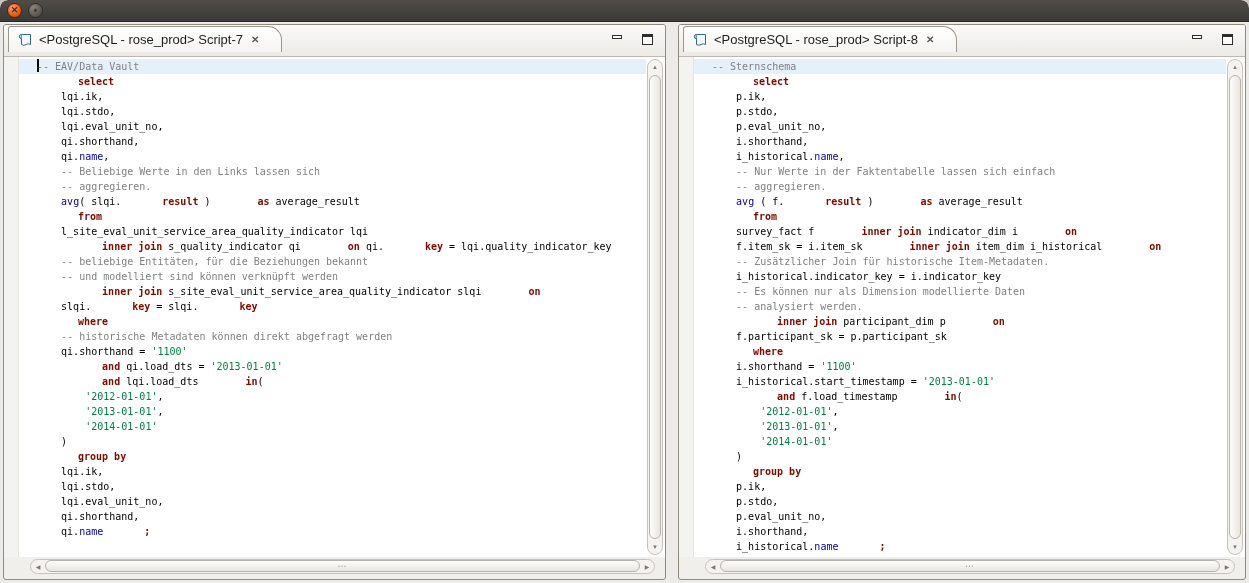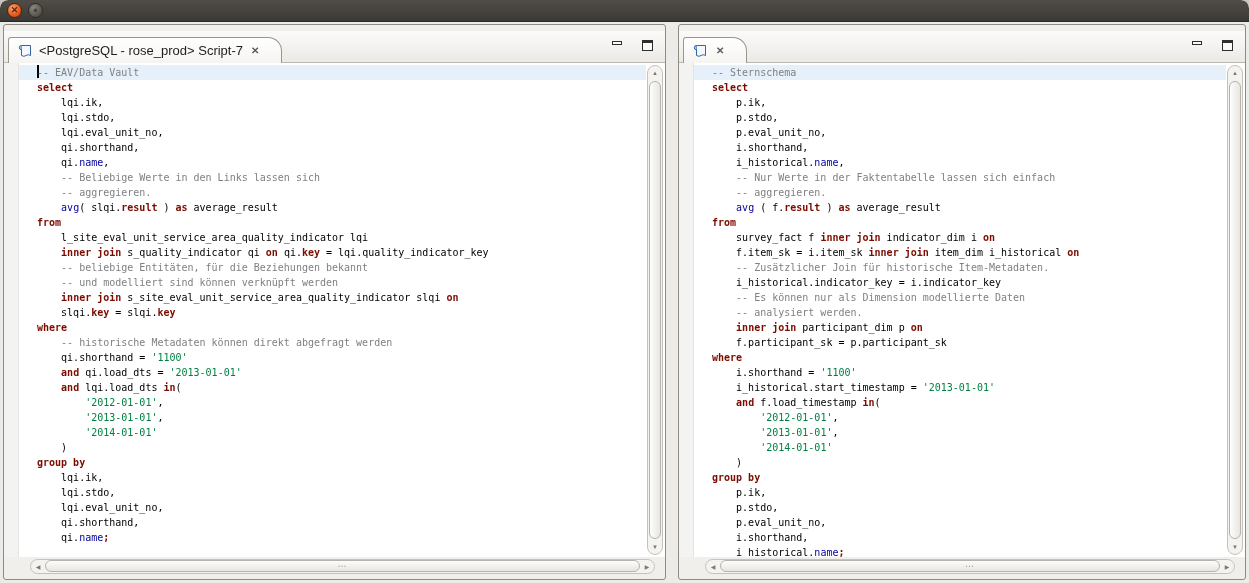--- a/index.html
+++ b/index.html
@@ -17,39 +17,39 @@
   .wbtn.other{background:radial-gradient(circle at 35% 30%,#8B8780,#57534B 70%);border:1px solid #2E2B27;}
   .wbtn.other i{display:block;width:5px;height:5px;border-radius:50%;background:#3E3B35;border:1px solid #716D65;}
   
   .workbench{display:flex;height:561px;padding:2px 3px 3px 3px;}
   .sash{width:12px;flex:none;}
   .pane{display:flex;flex-direction:column;background:#F0EFEC;border:1px solid #8F8A82;border-radius:3px;overflow:hidden;}
   .pane.left{width:663px;flex:none;}
   .pane.right{flex:1;}
   
   .tabbar{height:32px;flex:none;background:linear-gradient(#FBFAF9,#ECEAE6);border-bottom:1px solid #BDB8B0;
-    position:relative;display:flex;align-items:flex-end;padding-left:4px;margin-top:6px;}
+    position:relative;display:flex;align-items:flex-start;padding-left:4px;}
   .tab{height:26px;display:flex;align-items:center;gap:6px;padding:0 20px 0 8px;
     background:linear-gradient(#FFFFFF,#F5F4F1);border:1px solid #9A958D;border-bottom:none;
     border-radius:3px 14px 0 0;font-size:13px;color:#1E1E1E;position:relative;top:1px;white-space:nowrap;}
   .tab-close{color:#5A5A5A;font-size:10px;font-weight:bold;padding:1px 2px;cursor:default;}
   .script-icon{width:16px;height:16px;flex:none;display:block;}
   .pane-controls{position:absolute;right:12px;top:9px;display:flex;gap:20px;align-items:flex-start;}
   .ctl{display:block;cursor:default;}
   .ctl-min i{display:block;width:10px;height:4px;border:1px solid #2E2E2E;margin-top:1px;background:#FBFAF9;}
   .ctl-max i{display:block;width:11px;height:11px;border:1px solid #2E2E2E;border-top:3px solid #2E2E2E;background:#FBFAF9;}
   
   .editor{flex:1;display:flex;background:#FFFFFF;min-height:0;position:relative;}
   .ruler{width:15px;flex:none;background:#F3F3F1;border-right:1px solid #E5E4E1;}
   .code{flex:1;overflow:hidden;padding:2px 0 0 18px;font-family:"DejaVu Sans Mono",monospace;
     font-size:10px;line-height:15px;white-space:pre;color:var(--c-txt);}
   .code-line{height:15px;}
   .code-line.hl{background:var(--c-hl);margin-left:-18px;padding-left:18px;}
   .caret{display:inline-block;width:2px;height:13px;background:#000;vertical-align:-2px;margin-right:-2px;}
-  .tk-kw{color:var(--c-kw);font-weight:bold;}
+  .tk-kw{color:var(--c-kw);font-weight:bold;margin-left:41px;}
   .tk-fn{color:var(--c-fn);font-weight:normal;}
   .tk-str{color:var(--c-str);}
   .tk-com{color:var(--c-com);}
   .tk-txt{color:var(--c-txt);}
   
   .vscroll{width:16px;flex:none;margin:2px 2px 2px 1px;border:1px solid #C6C1BA;border-radius:8px;
     background:#F4F3F0;display:flex;flex-direction:column;align-items:center;overflow:hidden;}
   .sb-arrow{height:14px;width:100%;flex:none;display:flex;align-items:center;justify-content:center;
     color:#7C7770;font-size:6px;line-height:1;cursor:default;}
   .vthumb{flex:1;width:12px;margin:1px 0;border:1px solid #B7B2AA;border-radius:7px;
@@ -118,20 +118,21 @@
 
     <div class="sash"></div>
 
     <section class="pane right">
       <div class="tabbar">
         <div class="tab">
           <svg class="script-icon" viewBox="0 0 16 16">
             <path d="M4.5 2.5 h9 v10 q-2.2 -1.6 -4.4 0 q-2.2 1.6 -4.6 0 z" fill="#F4F8FE" stroke="#3465A4" stroke-width="1"></path>
             <path d="M4.5 2.5 q-2.2 0 -2.2 2.1 q0 2.1 2.2 2.1" fill="#AECBEF" stroke="#3465A4" stroke-width="1"></path>
           </svg>
+          <span class="tab-label">&lt;PostgreSQL - rose_prod&gt; Script-8</span>
           <span class="tab-close">✕</span>
         </div>
         <div class="pane-controls">
           <span class="ctl ctl-min">
               <i></i>
             </span>
           <span class="ctl ctl-max">
               <i></i>
             </span>
         </div>

